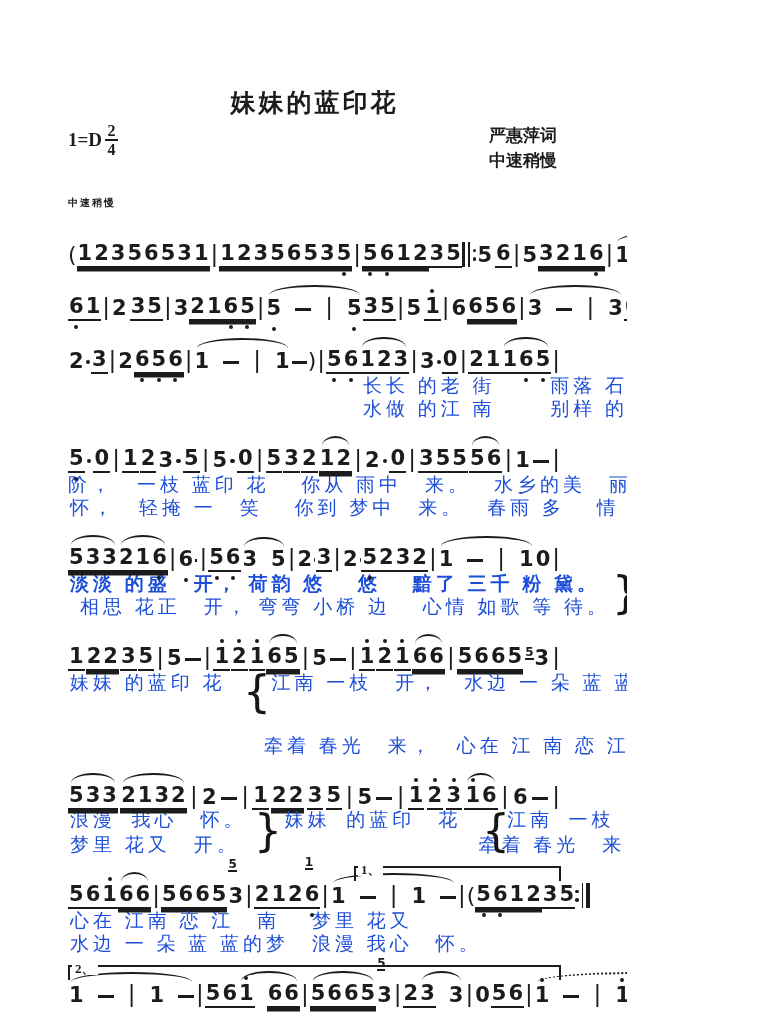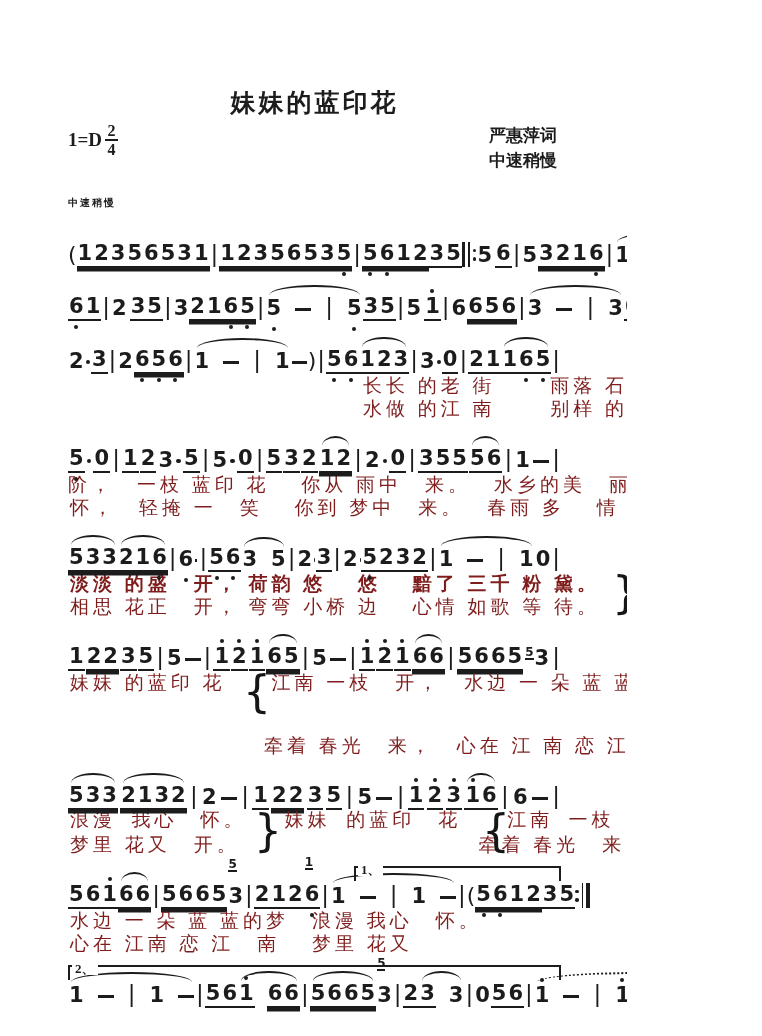--- a/index.html
+++ b/index.html
@@ -39,21 +39,21 @@
       display:inline-block;border-bottom:2px solid var(--ink);margin-right:1px;}
   .rp{display:inline-flex;align-items:center;gap:3px;height:27px;}
   .vb{width:1.6px;height:25px;background:var(--ink);display:inline-block;}
   .vb.th{width:3.5px;}
   .rdots{display:inline-flex;flex-direction:column;gap:5px;}
   .rdots i{width:3.5px;height:3.5px;border-radius:50%;background:var(--ink);}
   .ending{position:absolute;top:1px;right:0;height:13px;
           border:2px solid var(--ink);border-bottom:none;z-index:2;}
   .ending-label{position:absolute;left:2px;top:-5px;font:700 13px "Liberation Serif",serif;
           background:#fff;padding:0 3px;line-height:13px;}
-  .lyr{font-size:19px;letter-spacing:4px;line-height:23px;white-space:pre;color:#7f1d1d;}
+  .lyr{font-size:19px;letter-spacing:4px;line-height:23px;white-space:pre;color:#1d4ed8;}
   .brace{position:absolute;font:400 44px "DejaVu Sans",sans-serif;line-height:46px;color:#161616;}
 </style>
 </head>
 <body>
 
 <div class="page">
   <div class="title">妹妹的蓝印花</div>
   <div class="meta">
     <div class="keysig">
       <span>1=D</span>
@@ -332,21 +332,21 @@
           <span class="slur">
             <span class="note">1</span>
             <span class="dash"></span>
             <span class="bar">|</span>
             <span class="note">1</span>
           </span>
           <span class="note">0</span>
           <span class="bar">|</span>
         </div>
         <div class="lyr" style="margin-left: 2px; font-weight: bold;">淡淡 的盛　开， 荷韵 悠　 悠　 黯了 三千 粉 黛。</div>
-        <div class="lyr" style="margin-left: 2px;">相思 花正　开， 弯弯 小桥 边　 心情 如歌 等 待。</div>
+        <div class="lyr" style="margin-left: 12px;">相思 花正　开， 弯弯 小桥 边　 心情 如歌 等 待。</div>
         <span class="brace" style="left: 544px; top: 42px;">}</span>
       </div>
       <div class="system">
         <div class="notes">
           <span class="note u1">1</span>
           <span class="grp u2">
             <span class="note">2</span>
             <span class="note">2</span>
           </span>
           <span class="note u1">3</span>
@@ -491,22 +491,22 @@
           </span>
           <span class="rp">
             <span class="rdots">
               <i></i>
               <i></i>
             </span>
             <i class="vb"></i>
             <i class="vb th"></i>
           </span>
         </div>
+        <div class="lyr" style="margin-left: 2px;">心在 江南 恋 江　南　 梦里 花又</div>
         <div class="lyr" style="margin-left: 2px;">水边 一 朵 蓝 蓝的梦　浪漫 我心　怀。</div>
-        <div class="lyr" style="margin-left: 2px;">心在 江南 恋 江　南　 梦里 花又</div>
       </div>
       <div class="system">
         <div class="ending" style="left: 0%;">
           <span class="ending-label">2、</span>
         </div>
         <div class="notes">
           <span class="slur">
             <span class="note">1</span>
             <span class="dash"></span>
             <span class="bar">|</span>

